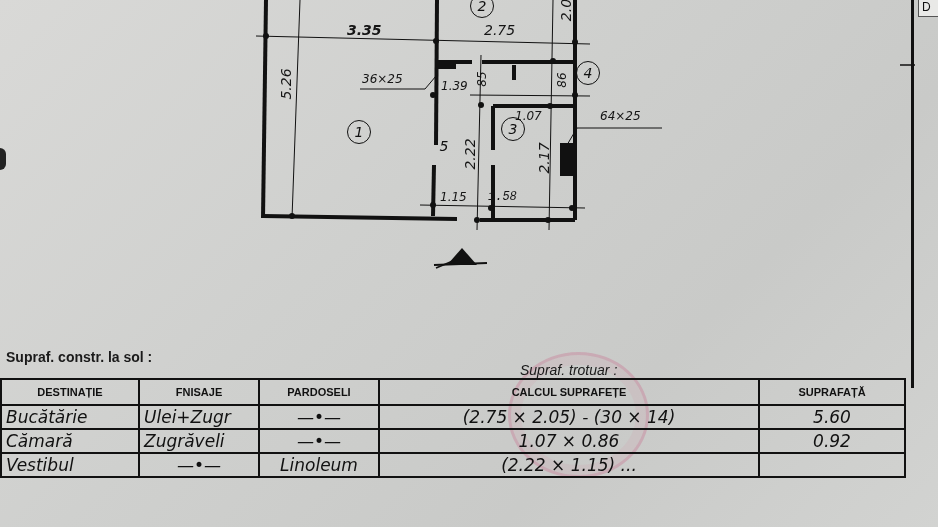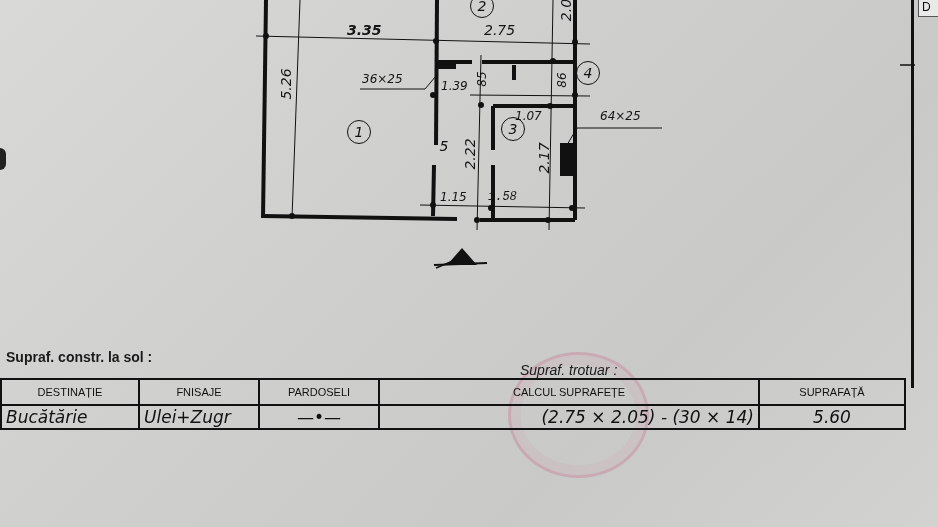--- a/index.html
+++ b/index.html
@@ -11,21 +11,21 @@
   .lbl{position:absolute;font-size:14px;color:#151515;white-space:nowrap;}
   .lbl.small{font-size:12px;}
   .vert{transform:rotate(-90deg);transform-origin:center;}
   .circ{position:absolute;border:1.5px solid #111;border-radius:50%;width:22px;height:22px;
     font-size:14px;display:flex;align-items:center;justify-content:center;}
   .header-note{position:absolute;font-size:14px;font-weight:bold;color:#1a1a1a;}
   .stamp{position:absolute;left:508px;top:352px;width:135px;height:120px;border-radius:50%;
     border:3px solid rgba(200,110,140,0.35);box-shadow:inset 0 0 0 10px rgba(210,130,160,0.12);}
   table.fin{position:absolute;left:0;top:378px;border-collapse:collapse;}
   table.fin td, table.fin th{border:2px solid #111;padding:0 4px;height:22px;font-weight:normal;}
-  table.fin th{font-size:11px;font-weight:normal;height:24px;}
+  table.fin th{font-size:11px;font-weight:bold;height:24px;}
   table.fin td{font-size:17px;}
   .c1{width:128px;} .c2{width:110px;} .c3{width:110px;} .c4{width:370px;} .c5{width:136px;text-align:center;}
   .right-frame{position:absolute;left:911px;top:0;width:3px;height:388px;background:#111;}
   .corner-box{position:absolute;left:918px;top:0;width:20px;height:16px;background:#e9e9e7;border:1px solid #555;border-top:none;border-right:none;font-size:12px;padding-left:3px;}
   .sideedge{position:absolute;left:0;top:148px;width:6px;height:22px;background:#222;border-radius:0 6px 6px 0;}
 </style>
 </head>
 <body>
 
 <svg class="plan" viewBox="0 0 938 527">
@@ -121,17 +121,31 @@
     <th class="c1">DESTINAȚIE</th>
     <th class="c2">FNISAJE</th>
     <th class="c3">PARDOSELI</th>
     <th class="c4">CALCUL SUPRAFEȚE</th>
     <th class="c5">SUPRAFAȚĂ</th>
   </tr>
   <tr>
     <td class="hand">Bucătărie</td>
     <td class="hand">Ulei+Zugr</td>
     <td class="hand" style="text-align:center">—•—</td>
-    <td class="hand" style="text-align:right">(2.75 × 2.05) - (30 × 14)</td>
+    <td class="hand" style="text-align:center">(2.75 × 2.05) - (30 × 14)</td>
     <td class="hand" style="text-align:center">5.60</td>
+  </tr>
+  <tr>
+    <td class="hand">Cămară</td>
+    <td class="hand">Zugrăveli</td>
+    <td class="hand" style="text-align:center">—•—</td>
+    <td class="hand" style="text-align:center">1.07 × 0.86</td>
+    <td class="hand" style="text-align:center">0.92</td>
+  </tr>
+  <tr>
+    <td class="hand">Vestibul</td>
+    <td class="hand" style="text-align:center">—•—</td>
+    <td class="hand" style="text-align:center">Linoleum</td>
+    <td class="hand" style="text-align:center">(2.22 × 1.15) ...</td>
+    <td class="hand" style="text-align:center"></td>
   </tr>
 </tbody>
   </table>
 
 </body></html>

